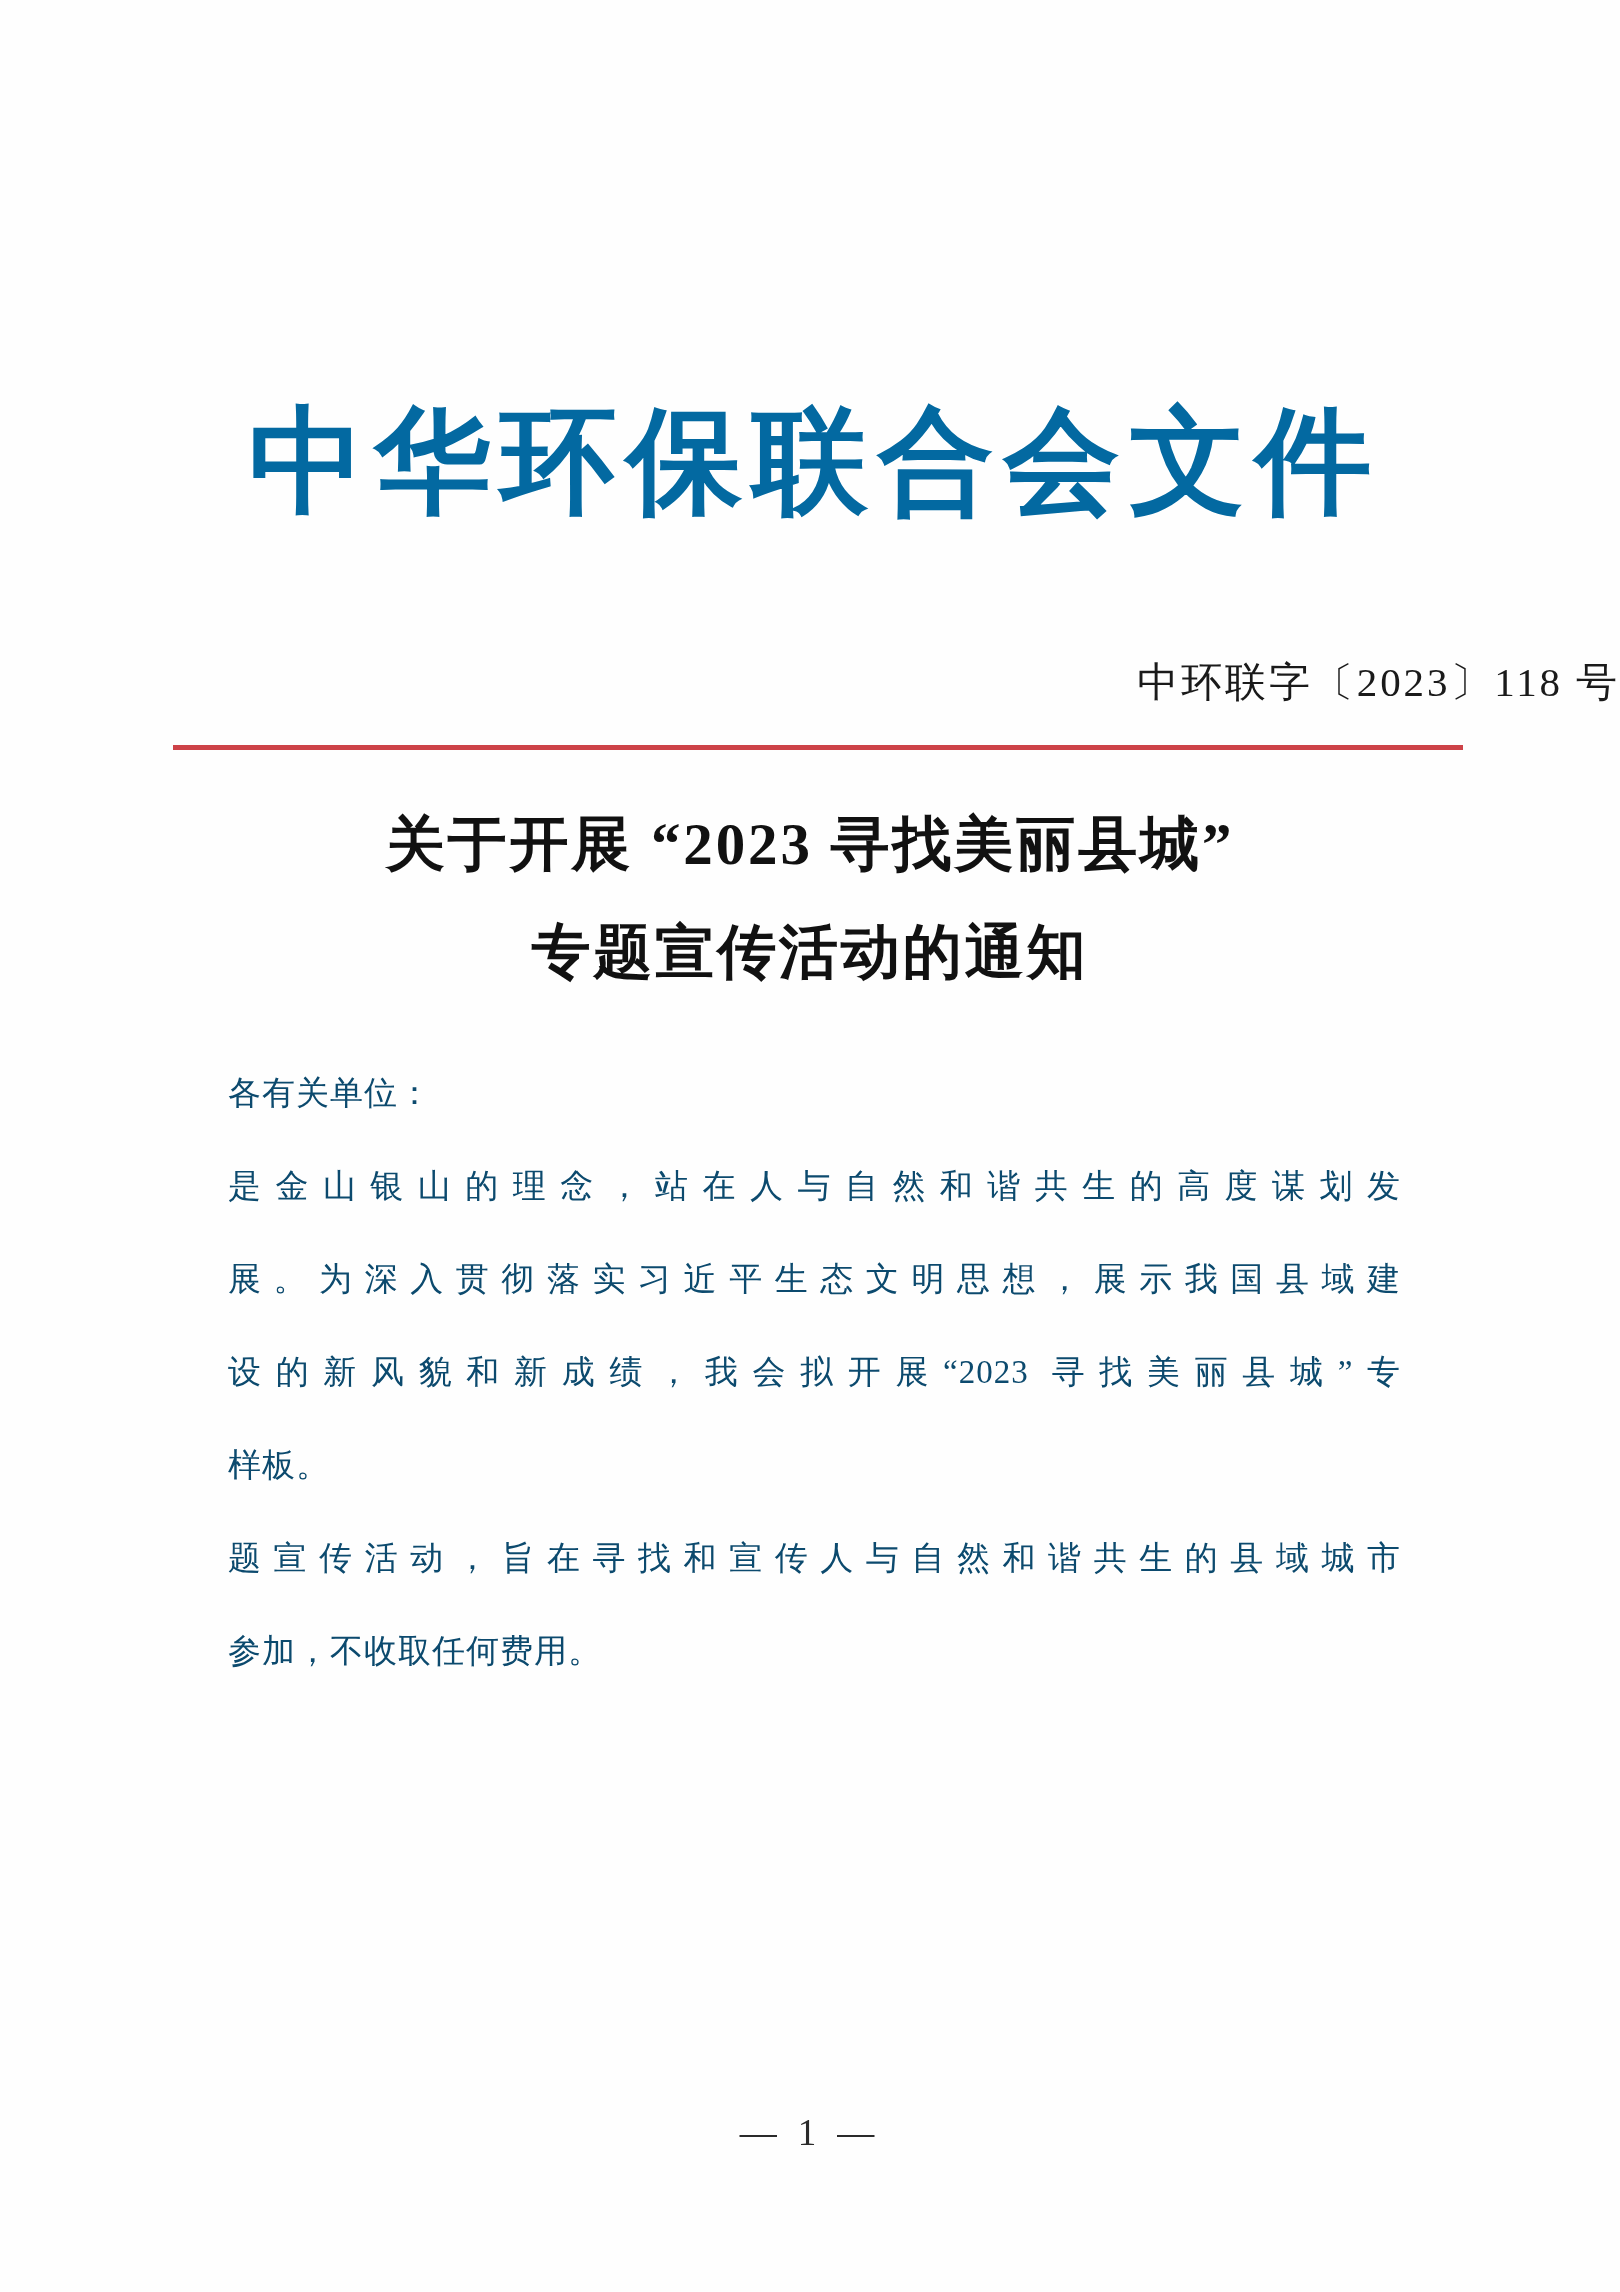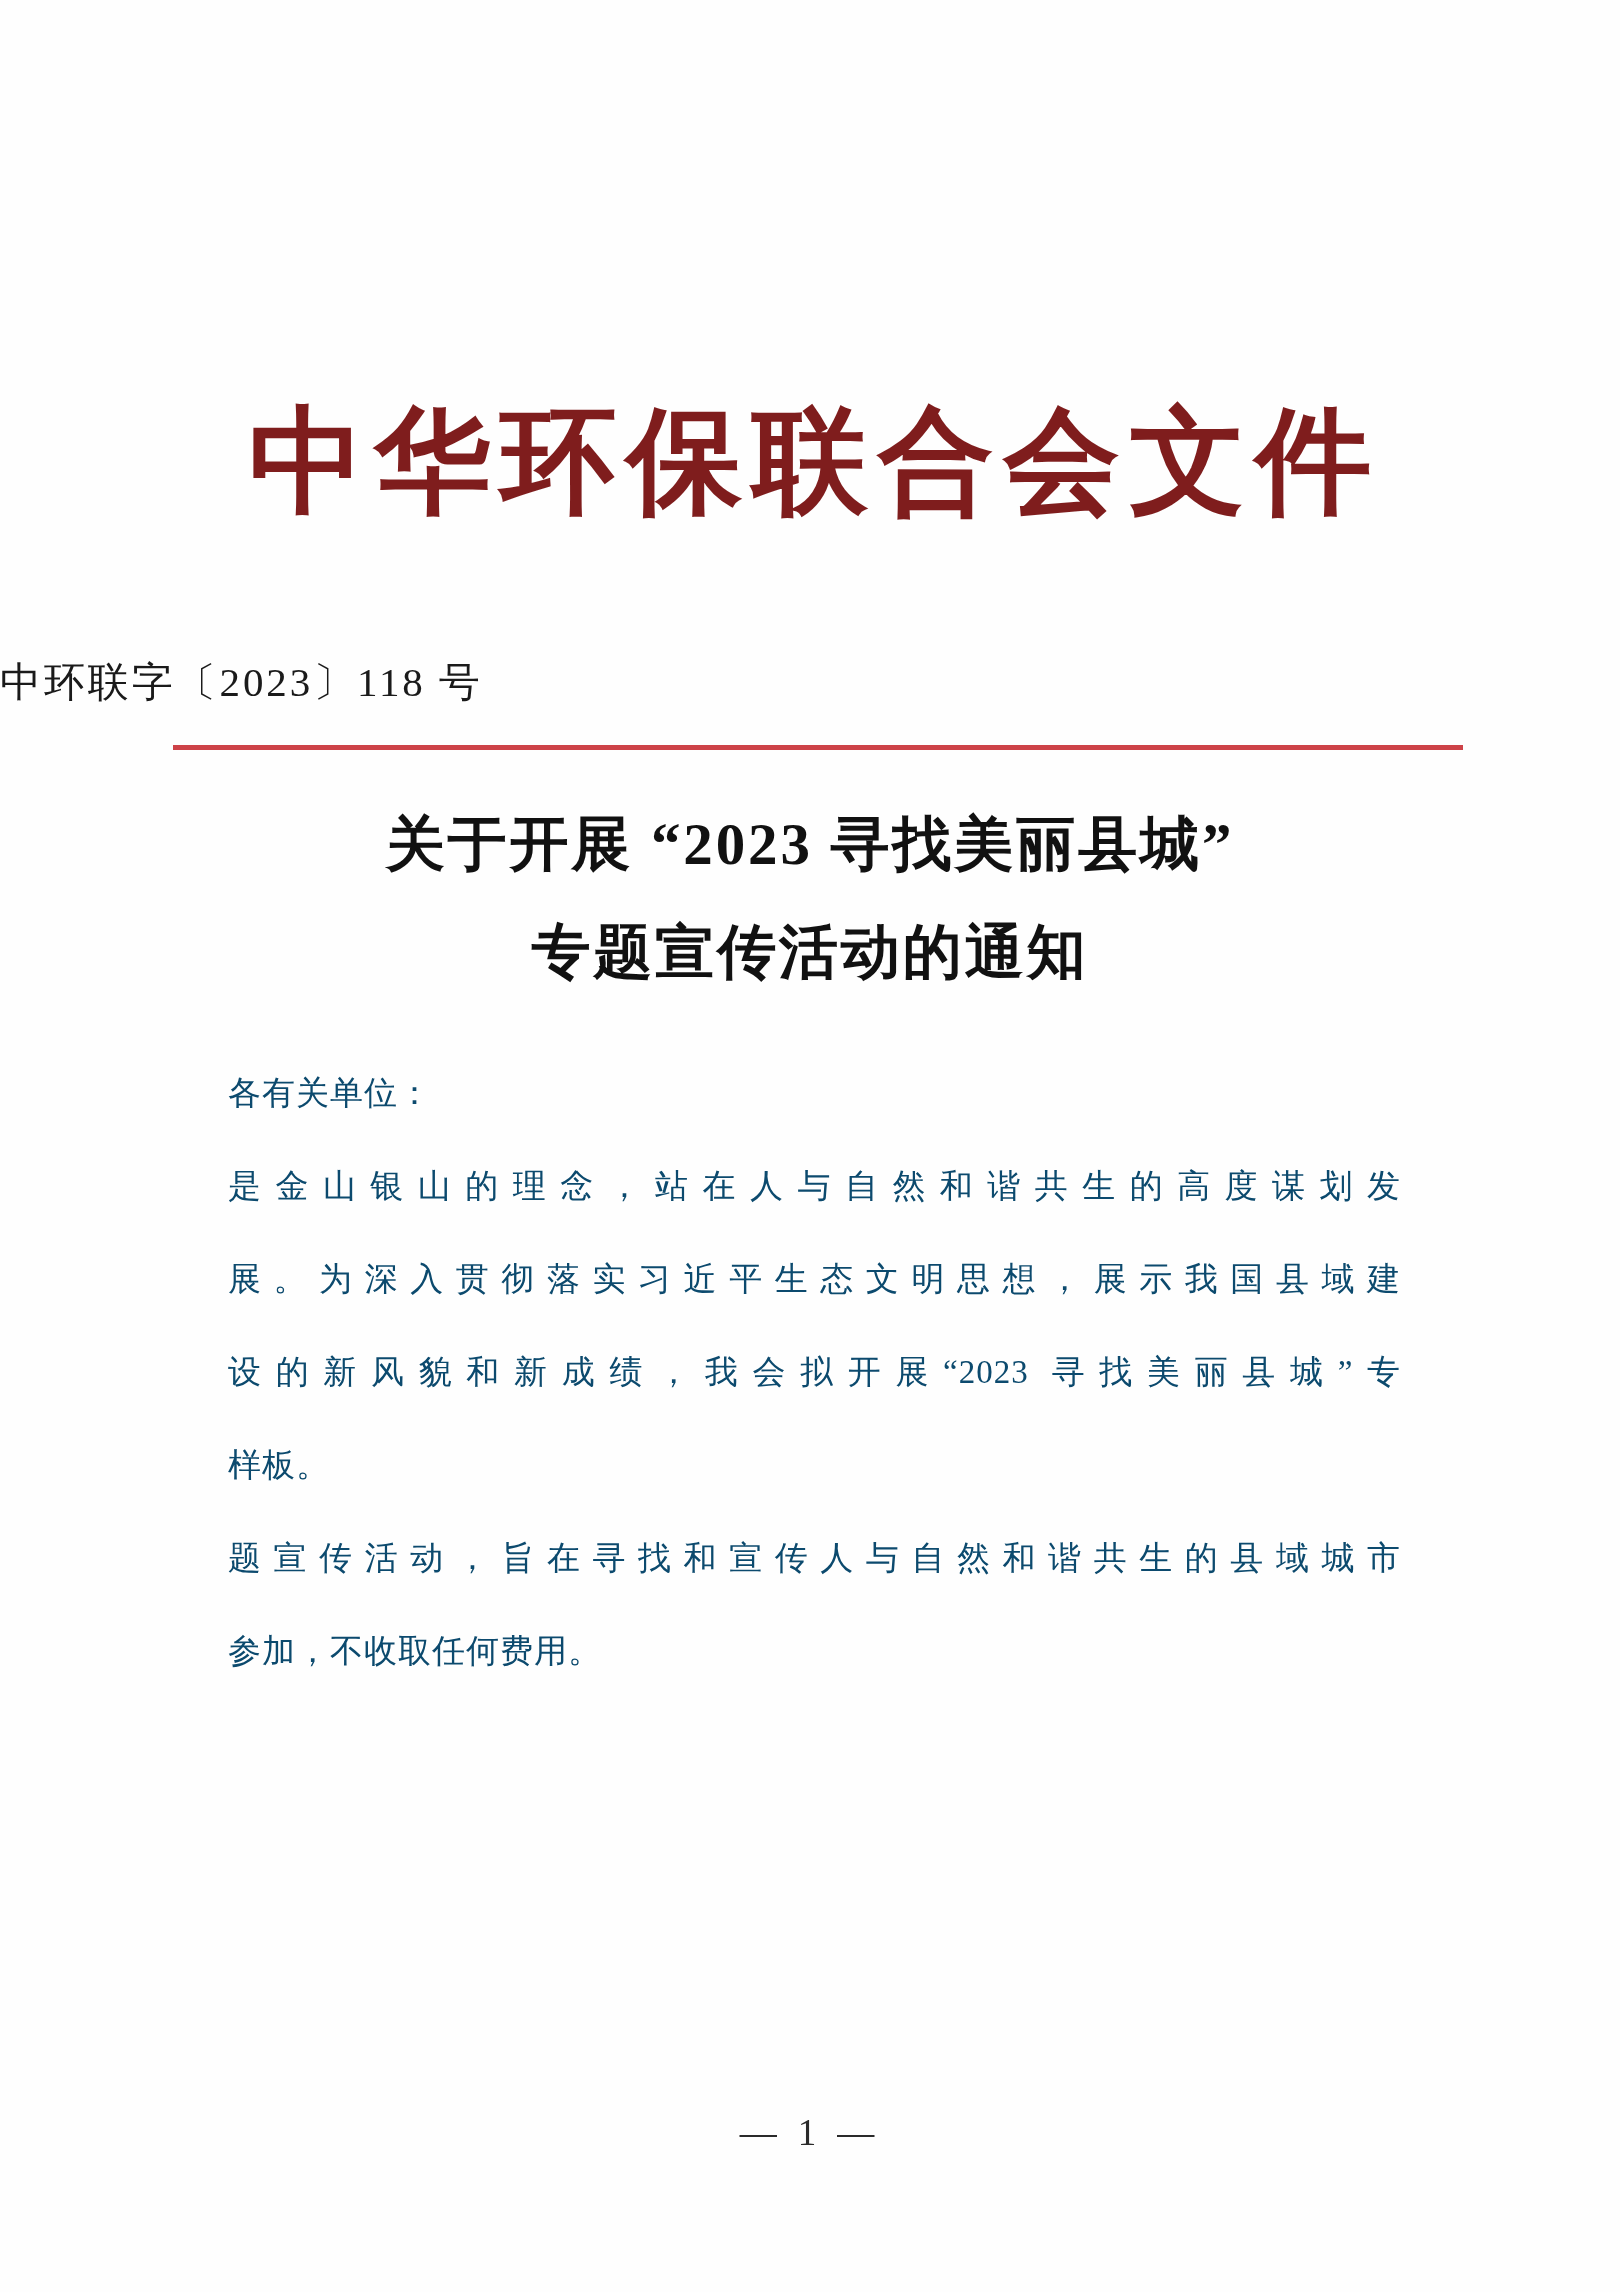--- a/index.html
+++ b/index.html
@@ -31,21 +31,21 @@
     letter-spacing: 9.8px;
     text-indent: 9.8px; 
     white-space: nowrap;
   }
   
   .doc-number {
     position: absolute;
     top: 655px;
     left: 0;
     width: 100%;
-    text-align: left;
+    text-align: right;
     font-size: 41px;
     line-height: 55px;
     letter-spacing: 2.9px;
     color: #1a1a1a;
     white-space: nowrap;
   }
   
   .red-rule {
     position: absolute;
     top: 745px;
@@ -103,21 +103,21 @@
     line-height: 55px;
     letter-spacing: 5.9px;
     color: #2a2a2a;
   }
 </style>
 </head>
 <body>
 
 <div class="page">
 
-  <div class="letterhead" style="color: #7f1d1d;">中华环保联合会文件</div>
+  <div class="letterhead" style="color: #0369a1;">中华环保联合会文件</div>
 
   <div class="doc-number">中环联字〔2023〕118 号</div>
 
   <div class="red-rule" style="background: rgb(205, 66, 72);"></div>
 
   <div class="doc-title">
     <div>关于开展 “2023 寻找美丽县城”</div>
     <div>专题宣传活动的通知</div>
   </div>
 

